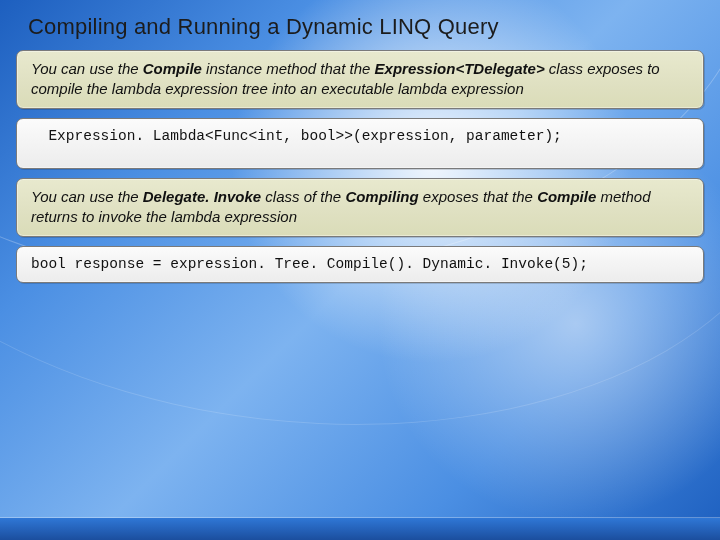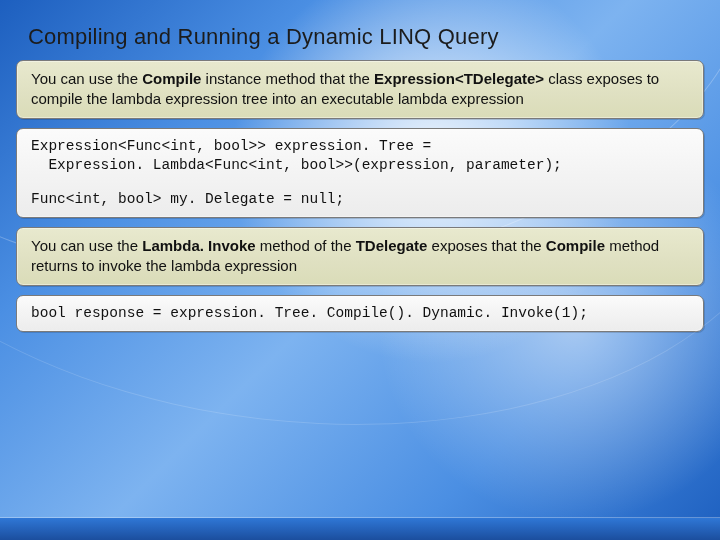--- a/index.html
+++ b/index.html
@@ -17,21 +17,21 @@
     position: absolute;
     border: 1px solid rgba(255,255,255,0.25);
     border-radius: 50%;
   }
   .swirl::before { width: 900px; height: 500px; left: -150px; top: -230px; transform: rotate(-8deg); }
   .swirl::after  { width: 1000px; height: 600px; left: -200px; top: -180px; transform: rotate(6deg); border-color: rgba(255,255,255,0.15); }
   .page {
     position: relative;
     width: 720px;
     height: 540px;
-    padding: 24px 16px 0 16px;
+    padding: 14px 16px 0 16px;
   }
   h1 {
     font-family: Verdana, Geneva, sans-serif;
     font-size: 22px;
     font-weight: 400;
     color: #1c1c1c;
     margin: 0 0 10px 12px;
     letter-spacing: 0.2px;
   }
   .box {
@@ -39,20 +39,21 @@
     border-radius: 7px;
     padding: 8px 14px;
     margin-bottom: 9px;
     box-shadow: 1px 1px 0 rgba(0,0,0,0.15), inset 0 0 0 1px rgba(255,255,255,0.4);
     font-size: 15px;
     line-height: 1.35;
     color: #111;
   }
   .desc {
     background: linear-gradient(to bottom, #e8e9ce 0%, #dfe0c1 60%, #dadcb8 100%);
+    font-style: italic;
   }
   .code {
     background: linear-gradient(to bottom, #fbfbfb 0%, #ececec 100%);
     font-family: "Courier New", Courier, monospace;
     font-size: 14.5px;
     white-space: pre-wrap;
     line-height: 1.35;
   }
   .desc b { font-weight: 700; }
   .code .blk { display: block; }
@@ -68,24 +69,24 @@
 </head>
 <body class="swirl">
 
 <div class="page">
   <h1>Compiling and Running a Dynamic LINQ Query</h1>
 
   <div class="box desc">
     <span>You can use the </span><b>Compile</b><span> instance method that the </span><b>Expression&lt;TDelegate&gt;</b><span> class exposes to compile the lambda expression tree into an executable lambda expression</span>
   </div>
 
-  <div class="box code"><span class="blk">Expression&lt;Func&lt;int, bool&gt;&gt; expression. Tree =</span><span class="blk">  Expression. Lambda&lt;Func&lt;int, bool&gt;&gt;(expression, parameter);</span><span class="gap"></span><span class="blk">Func&lt;int, bool&gt; my. Delegate = null;</span></div>
+  <div class="box code"><span class="blk">  Expression. Lambda&lt;Func&lt;int, bool&gt;&gt;(expression, parameter);</span><span class="gap"></span></div>
 
 
 
   <div class="box desc">
-    <span>You can use the </span><b>Lambda. Invoke</b><span> method of the </span><b>TDelegate</b><span> exposes that the </span><b>Compile</b><span> method returns to invoke the lambda expression</span>
+    <span>You can use the </span><b>Delegate. Invoke</b><span> class of the </span><b>Compiling</b><span> exposes that the </span><b>Compile</b><span> method returns to invoke the lambda expression</span>
   </div>
 
-  <div class="box code"><span class="blk">bool response = expression. Tree. Compile(). Dynamic. Invoke(1);</span></div>
+  <div class="box code"><span class="blk">bool response = expression. Tree. Compile(). Dynamic. Invoke(5);</span></div>
 
   <div class="footer-bar"></div>
 </div>
 
 </body></html>

